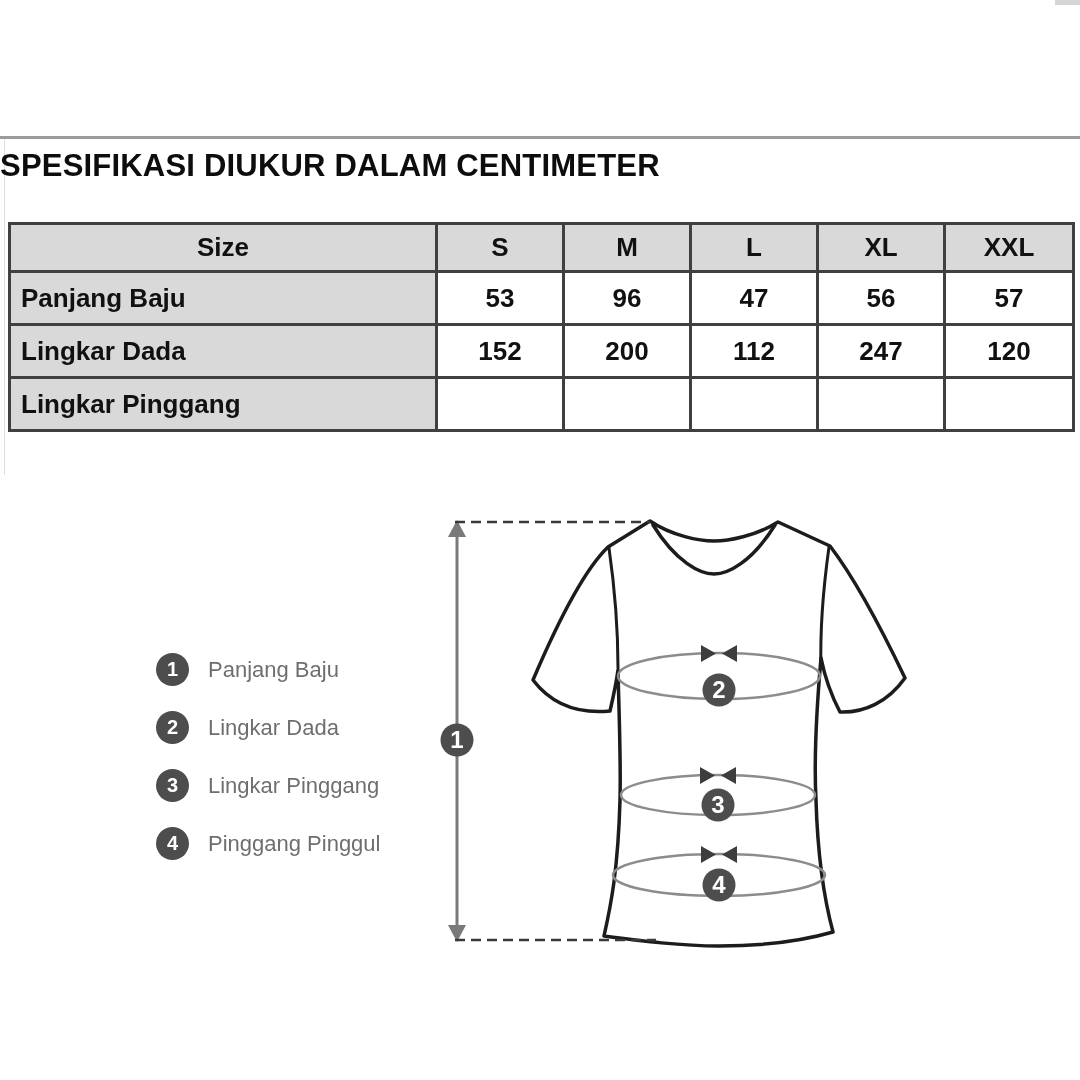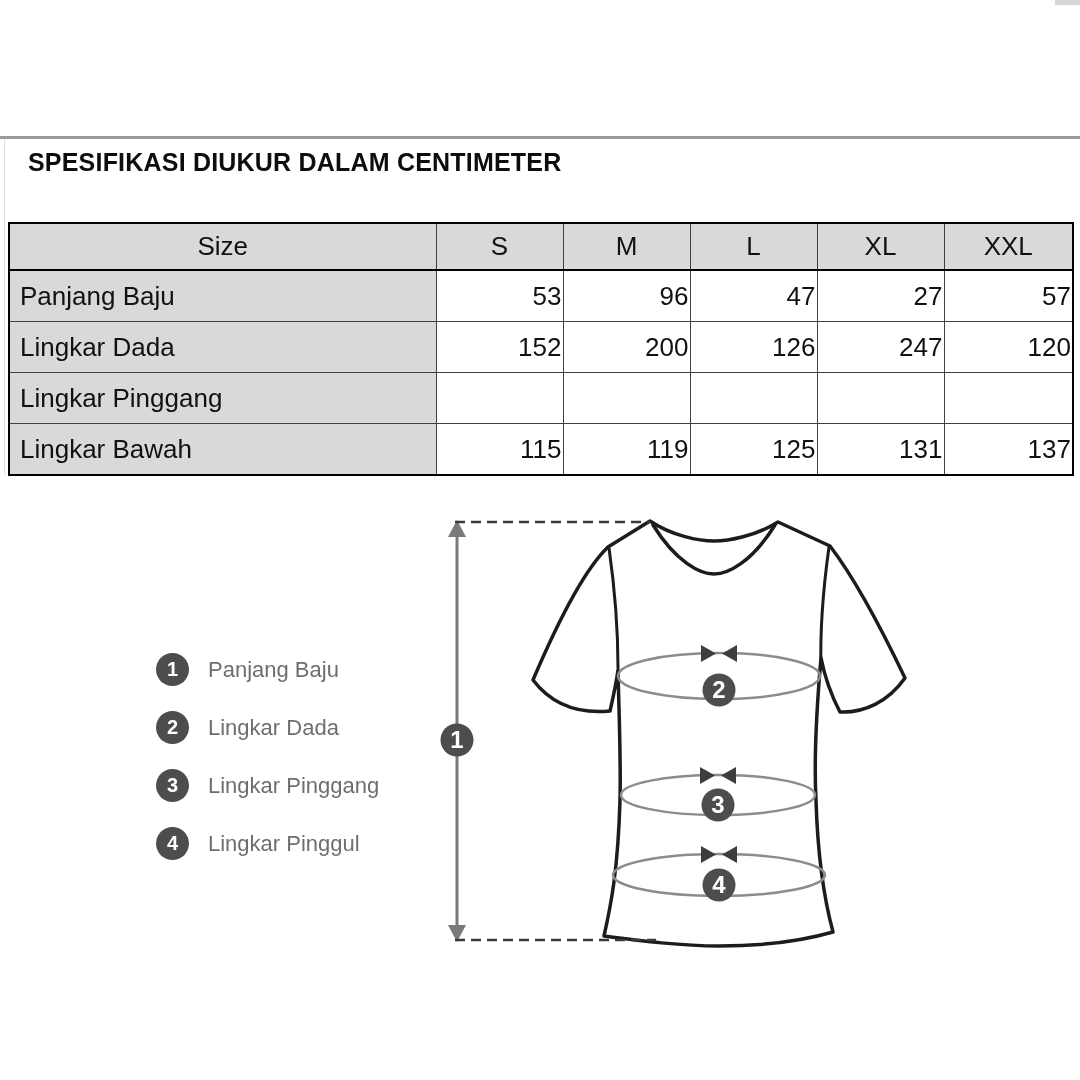--- a/index.html
+++ b/index.html
@@ -8,37 +8,37 @@
     font-family: "Liberation Sans", sans-serif;
     position: relative; overflow: hidden;
   }
   .page { position: absolute; left: 0; top: 0; width: 1080px; height: 1080px; background: #ffffff; }
 
   .top-rule   { position: absolute; left: 0; top: 136px; width: 1080px; height: 3px; background: #9b9b9b; }
   .corner-chip{ position: absolute; left: 1055px; top: 0; width: 25px; height: 5px; background: #d6d6d6; }
   .side-hairline { position: absolute; left: 4px; top: 139px; width: 1px; height: 336px; background: #dedede; }
 
   .page-title {
-    position: absolute; left: 28px; top: 148px;
-    font-size: 25px; font-weight: bold; color: #0d0d0d; letter-spacing: 0.2px;
+    position: absolute; left: 0; top: 148px;
+    font-size: 31px; font-weight: bold; color: #0d0d0d; letter-spacing: 0.2px;
     white-space: nowrap;
   }
 
   table.spec-table {
     position: absolute; left: 8px; top: 222px; width: 1064px;
     border-collapse: collapse; table-layout: fixed;
     font-size: 26px; color: #111;
   }
-  .spec-table th, .spec-table td { border: 1px solid #404040; font-weight: normal; overflow: hidden; }
+  .spec-table th, .spec-table td { border: 3px solid #404040; font-weight: bold; overflow: hidden; }
   .spec-table { border: 2px solid #000; }
   .spec-table thead th {
     background: #d9d9d9; height: 43px; text-align: center;
     border-bottom: 2px solid #000;
   }
-  .spec-table td { height: 48px; text-align: right; background: #ffffff; }
+  .spec-table td { height: 48px; text-align: center; background: #ffffff; }
   .spec-table td.row-label { background: #d9d9d9; text-align: left; padding-left: 10px; }
 
   .legend { position: absolute; left: 156px; top: 653px; }
   .legend-item { display: flex; align-items: center; height: 33px; margin-bottom: 25px; }
   .badge {
     width: 33px; height: 33px; border-radius: 50%; background: #4d4d4d;
     color: #ffffff; font-weight: bold; font-size: 20px;
     display: flex; align-items: center; justify-content: center; flex: 0 0 33px;
   }
   .legend-label { margin-left: 19px; font-size: 22px; color: #6e6e6e; white-space: nowrap; }
@@ -86,66 +86,58 @@
         <th>XL</th>
         <th>XXL</th>
       </tr>
     </thead>
     <tbody>
       <tr>
         <td class="row-label">Panjang Baju</td>
         <td>53</td>
         <td>96</td>
         <td>47</td>
-        <td>27</td>
+        <td>56</td>
         <td>57</td>
       </tr>
       <tr>
         <td class="row-label">Lingkar Dada</td>
         <td>152</td>
         <td>200</td>
-        <td>126</td>
+        <td>112</td>
         <td>247</td>
         <td>120</td>
       </tr>
       <tr>
         <td class="row-label">Lingkar Pinggang</td>
         <td></td>
         <td></td>
         <td></td>
         <td></td>
         <td></td>
       </tr>
-      <tr>
-        <td class="row-label">Lingkar Bawah</td>
-        <td>115</td>
-        <td>119</td>
-        <td>125</td>
-        <td>131</td>
-        <td>137</td>
-      </tr>
     </tbody>
   </table>
 
   <div class="legend">
     <div class="legend-item">
       <div class="badge">1</div>
       <div class="legend-label">Panjang Baju</div>
     </div>
     <div class="legend-item">
       <div class="badge">2</div>
       <div class="legend-label">Lingkar Dada</div>
     </div>
     <div class="legend-item">
       <div class="badge">3</div>
       <div class="legend-label">Lingkar Pinggang</div>
     </div>
     <div class="legend-item">
       <div class="badge">4</div>
-      <div class="legend-label">Lingkar Pinggul</div>
+      <div class="legend-label">Pinggang Pinggul</div>
     </div>
   </div>
 
   <svg class="diagram-svg" viewBox="0 500 1080 470">
 
     <path class="shirt-body" d="
       M 650,521
       C 672,536 700,541 714,541
       C 728,541 756,536 778,522
       L 830,546

